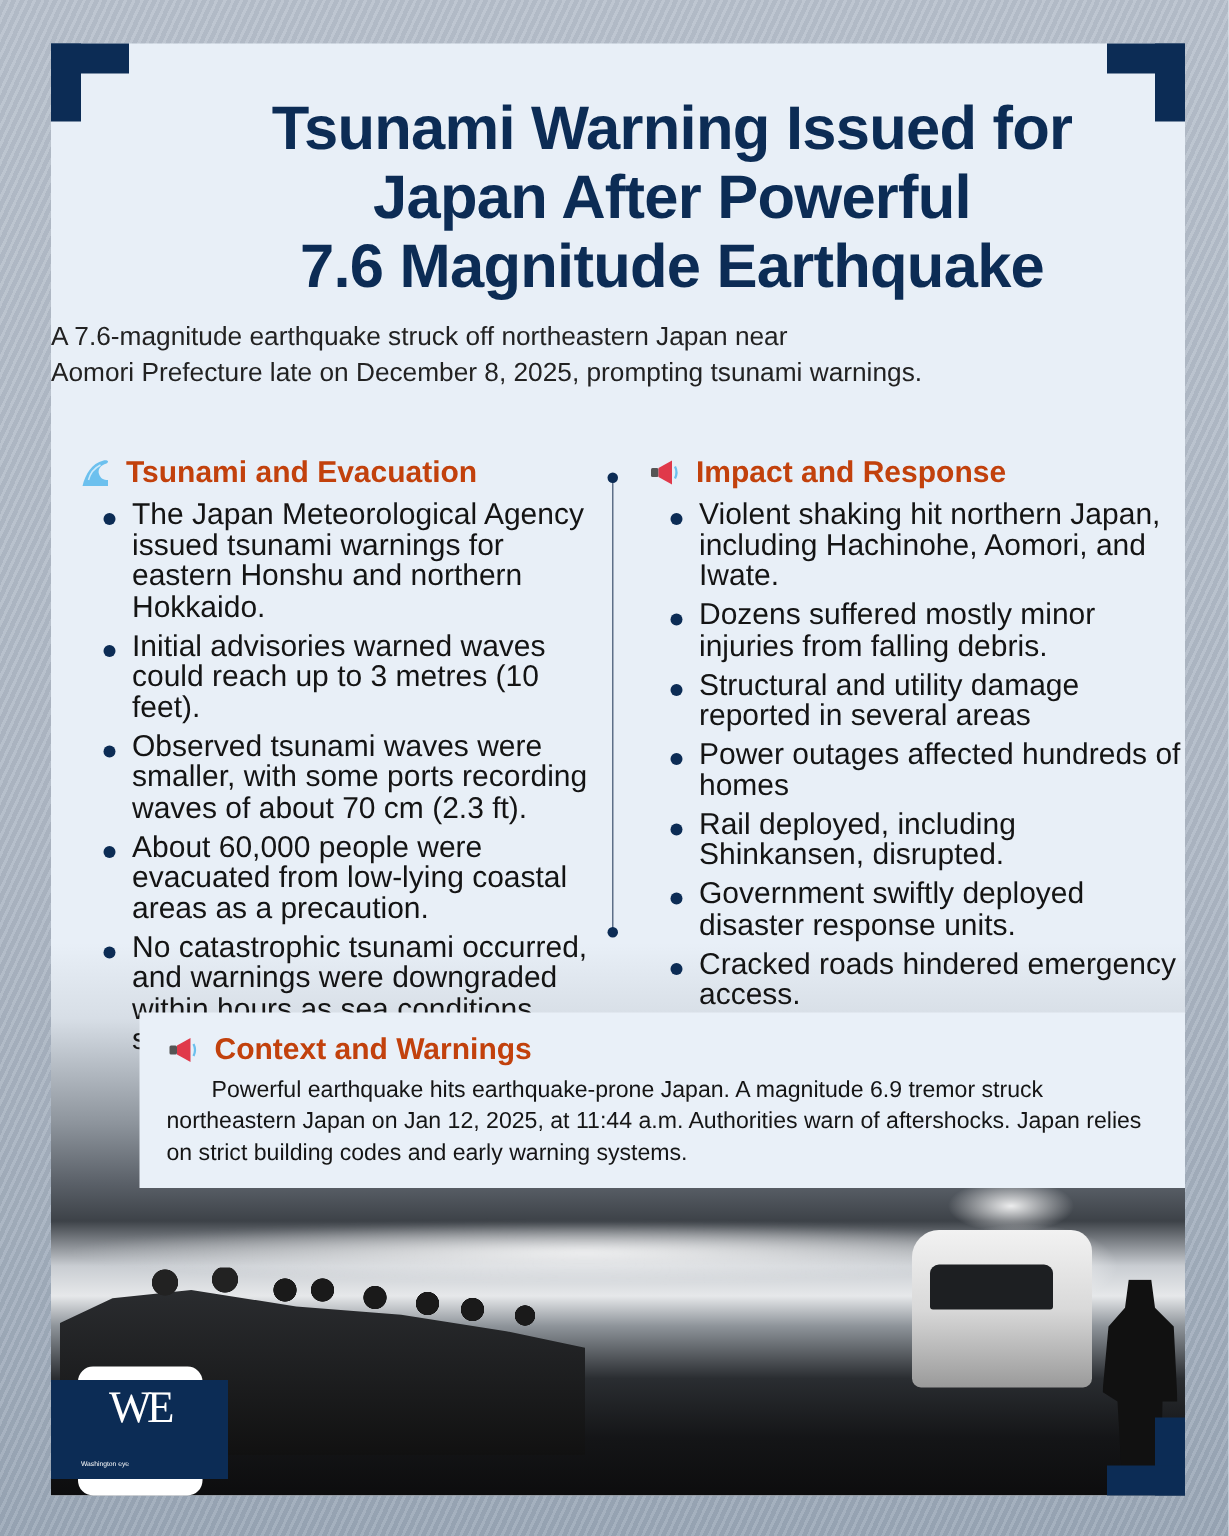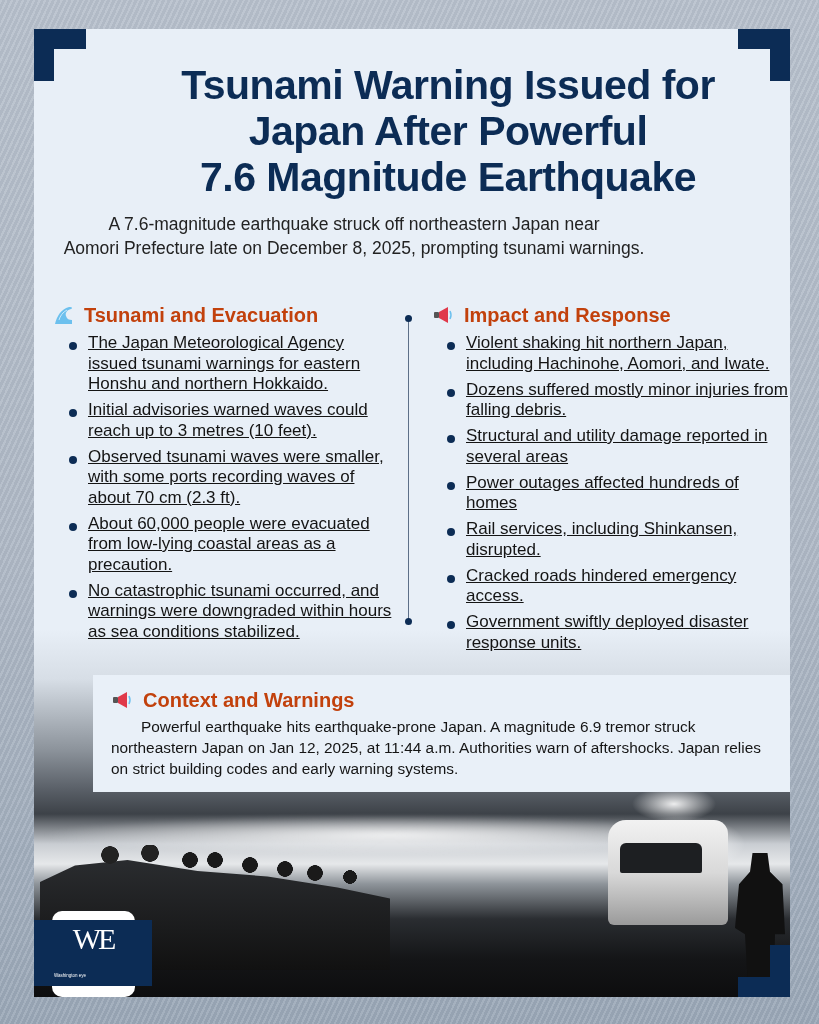--- a/index.html
+++ b/index.html
@@ -88,39 +88,38 @@
     color: #0c2c55;
     font-family: "Liberation Sans", sans-serif;
     font-weight: bold;
     font-size: 41px;
     line-height: 46px;
     letter-spacing: -0.5px;
     margin-left: 36px;
   }
   .subtitle {
     position: absolute; left: 34px; top: 212px; width: 640px;
-    text-align: center; color: #222;
+    text-align: left; color: #222;
     font-size: 17.5px; line-height: 24px;
   }
   .col {
     position: absolute; top: 302px;
   }
   .col.left { left: 52px; width: 345px; }
   .col.right { left: 432px; width: 360px; }
   .sec-head {
     display: flex; align-items: center; gap: 10px;
     color: #c2410c; font-weight: bold; font-size: 20px; height: 26px;
   }
   .sec-icon { width: 22px; height: 22px; display: inline-block; }
   .bullets { list-style: none; margin-top: 5px; }
   .bullets li {
     position: relative; padding-left: 36px;
-    font-size: 17px; line-height: 20.5px; color: #141414;
+    font-size: 20px; line-height: 20.5px; color: #141414;
     margin-bottom: 5.5px;
-    text-decoration: underline;
   }
   .col.right .bullets li { padding-left: 34px; }
   .bullets li .dot {
     position: absolute; left: 17px; top: 9px;
     width: 8px; height: 8px; border-radius: 50%; background: #0c2c55;
   }
   .col.right .bullets li .dot { left: 15px; }
   .divider {
     position: absolute; left: 408px; top: 318px; width: 1px; height: 304px; background: #5d6f88;
   }
@@ -220,23 +219,23 @@
         <path d="M18 7 Q20 11 18 15" stroke="#6cc0ee" stroke-width="1.5" fill="none"></path>
       </svg>
     </span>
     <span>Impact and Response</span>
   </div>
   <ul class="bullets">
     <li><span class="dot"></span><span>Violent shaking hit northern Japan, including Hachinohe, Aomori, and Iwate.</span></li>
     <li><span class="dot"></span><span>Dozens suffered mostly minor injuries from falling debris.</span></li>
     <li><span class="dot"></span><span>Structural and utility damage reported in several areas</span></li>
     <li><span class="dot"></span><span>Power outages affected hundreds of homes</span></li>
-    <li><span class="dot"></span><span>Rail services, including Shinkansen, disrupted.</span></li>
+    <li><span class="dot"></span><span>Rail deployed, including Shinkansen, disrupted.</span></li>
+    <li><span class="dot"></span><span>Government swiftly deployed disaster response units.</span></li>
     <li><span class="dot"></span><span>Cracked roads hindered emergency access.</span></li>
-    <li><span class="dot"></span><span>Government swiftly deployed disaster response units.</span></li>
   </ul>
 </div>
 
 <div class="context">
   <div class="sec-head">
     <span class="sec-icon">
       <svg width="22" height="22" viewBox="0 0 22 22">
         <rect x="2" y="8" width="5" height="6" rx="1" fill="#555"></rect>
         <path d="M7 8 L16 3 L16 19 L7 14 Z" fill="#e0394a"></path>
         <path d="M18 7 Q20 11 18 15" stroke="#6cc0ee" stroke-width="1.5" fill="none"></path>

